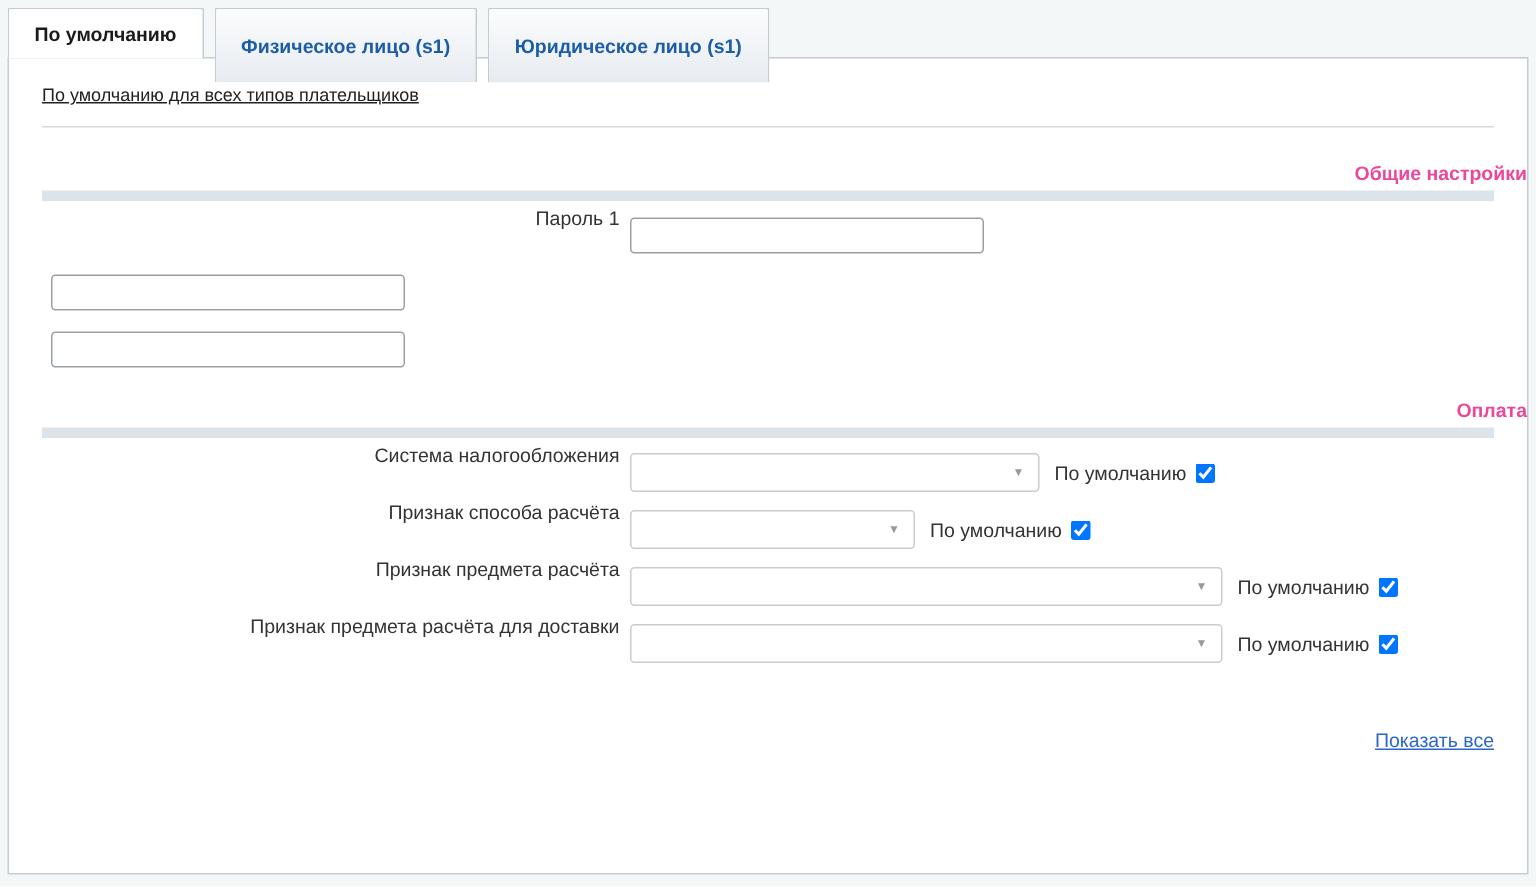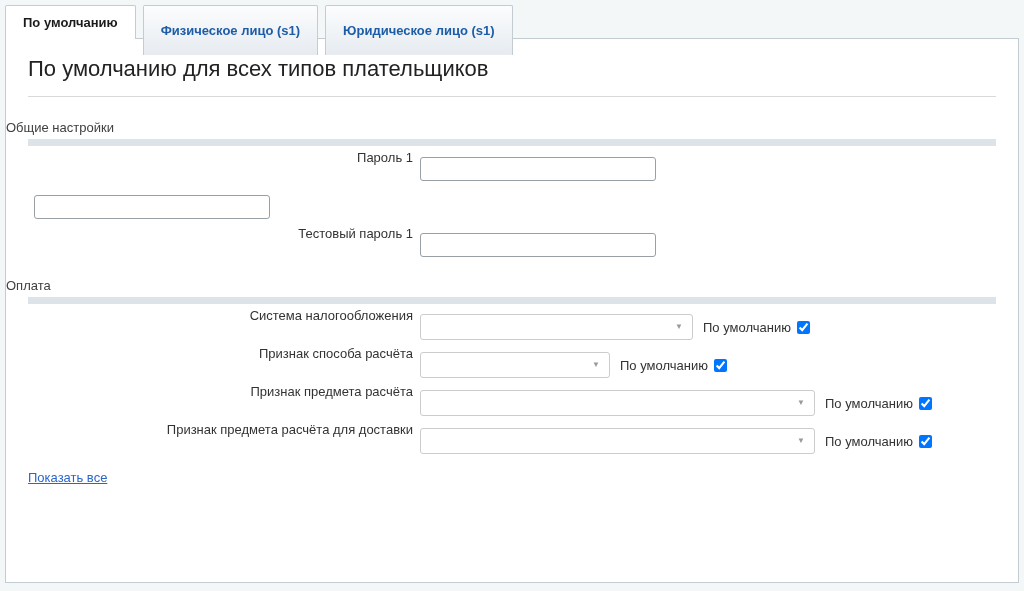--- a/index.html
+++ b/index.html
@@ -17,23 +17,23 @@
     border:1px solid #c3ccd1; border-bottom:none; border-radius:2px 2px 0 0;
     font-weight:bold; white-space:nowrap; cursor:pointer;
   }
   .tab.active { height:34px; background:#ffffff; color:#1b1b1b; position:relative; z-index:3; }
   .tab.inactive { background:linear-gradient(#fcfdfe, #e6ebf0); color:#1d5da8; }
   
   .panel {
     position:absolute; top:38px; left:5px; width:1014px; height:545px;
     background:#ffffff; border:1px solid #c3ccd1; z-index:1;
   }
-  .page-title { margin:17px 22px 0 22px; font-size:22px; color:#222; font-weight:normal; }
+  .page-title { margin:17px 22px 0 22px; font-size:12px; color:#222; font-weight:normal;text-decoration:underline; }
   .title-divider { height:1px; background:#d9d9d9; margin:14px 22px 0 22px; }
-  .section-title { text-align:left; font-weight:normal; font-size:13px; color:#404040; margin:23px 0 4px 0; }
+  .section-title { text-align:right; font-weight:bold; font-size:13px; color:#ec4899; margin:23px 0 4px 0; }
   .section-bar { height:7px; background:#dce3e9; margin:0 22px; }
   .rows { margin-top:4px; }
   .row { display:flex; min-height:38px; padding:0 21px; }
   .row.compact { min-height:30px; }
   .row-label { width:386px; text-align:right; color:#333; }
   .field { margin-left:7px; display:flex; align-items:center; }
   input.text {
     width:236px; height:24px; border:1px solid #98a0a6; border-radius:3px;
     padding:0 6px; font:inherit; background:#fff;
   }
@@ -42,21 +42,21 @@
     background:#ffffff; cursor:pointer;
   }
   .select .arrow {
     position:absolute; right:9px; top:50%; transform:translateY(-50%);
     font-size:8px; color:#9a9a9a; line-height:1; pointer-events:none;
   }
   .w1 { width:273px; } .w2 { width:190px; } .w3 { width:395px; }
   .default-label { margin-left:10px; color:#333; white-space:nowrap; }
   input[type=checkbox] { width:13px; height:13px; margin:0 0 0 6px; cursor:pointer; }
   .row.compact input[type=checkbox] { margin-left:0; }
-  .footer-link-wrap { margin:10px 22px 0 22px; }
+  .footer-link-wrap { margin:38px 22px 0 22px;text-align:right; }
   a.show-all { color:#2b66c9; text-decoration:underline; cursor:pointer; }
 </style>
 </head>
 <body>
 
 <div class="tabs">
   <div class="tab active">По умолчанию</div>
   <div class="tab inactive">Физическое лицо (s1)</div>
   <div class="tab inactive">Юридическое лицо (s1)</div>
 </div>
@@ -75,21 +75,20 @@
       <div class="field">
         <input class="text" type="text" value="" style="">
       </div>
     </div>
     <div class="row">
       <div class="field">
         <input class="text" type="text" value="" style="">
       </div>
     </div>
     <div class="row">
-      <div class="row-label">Тестовый пароль 1</div>
       <div class="field">
         <input class="text" type="text" value="" style="">
       </div>
     </div>
   </div>
 
   <div class="section-title" style="margin-top:14px;">Оплата</div>
   <div class="section-bar"></div>
 
   <div class="rows">

